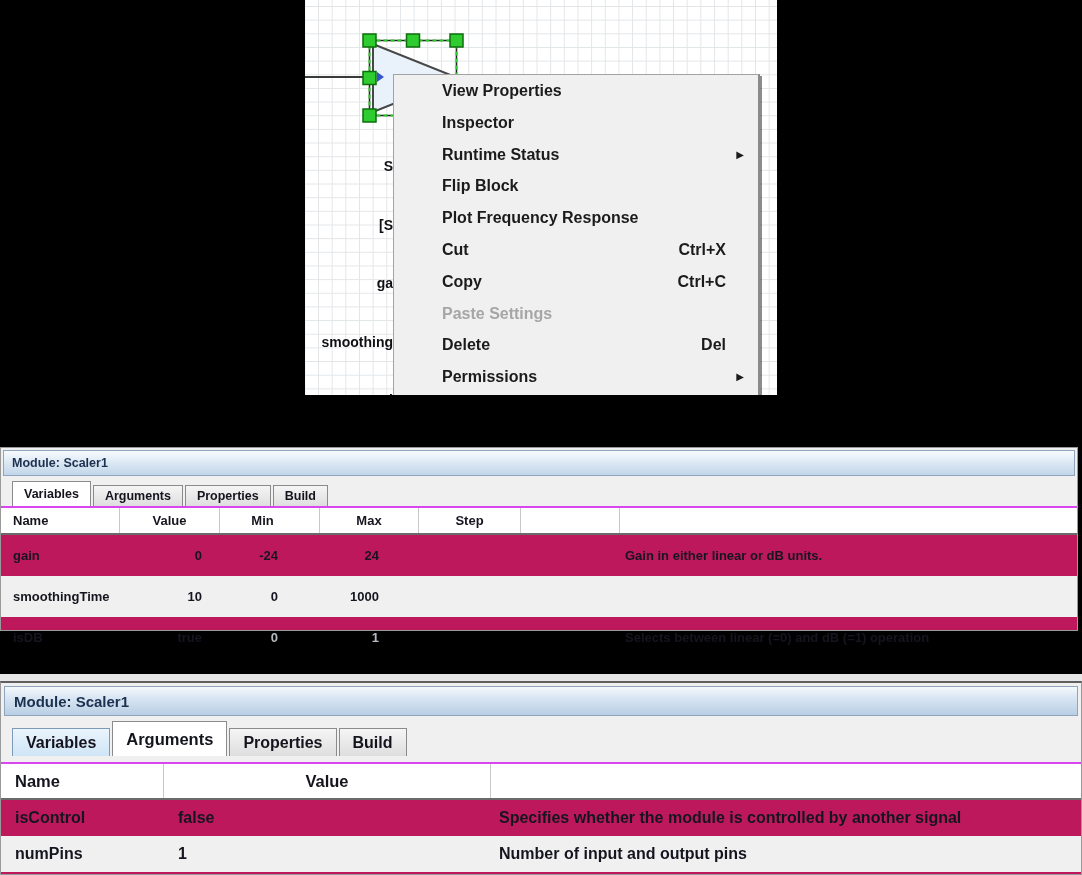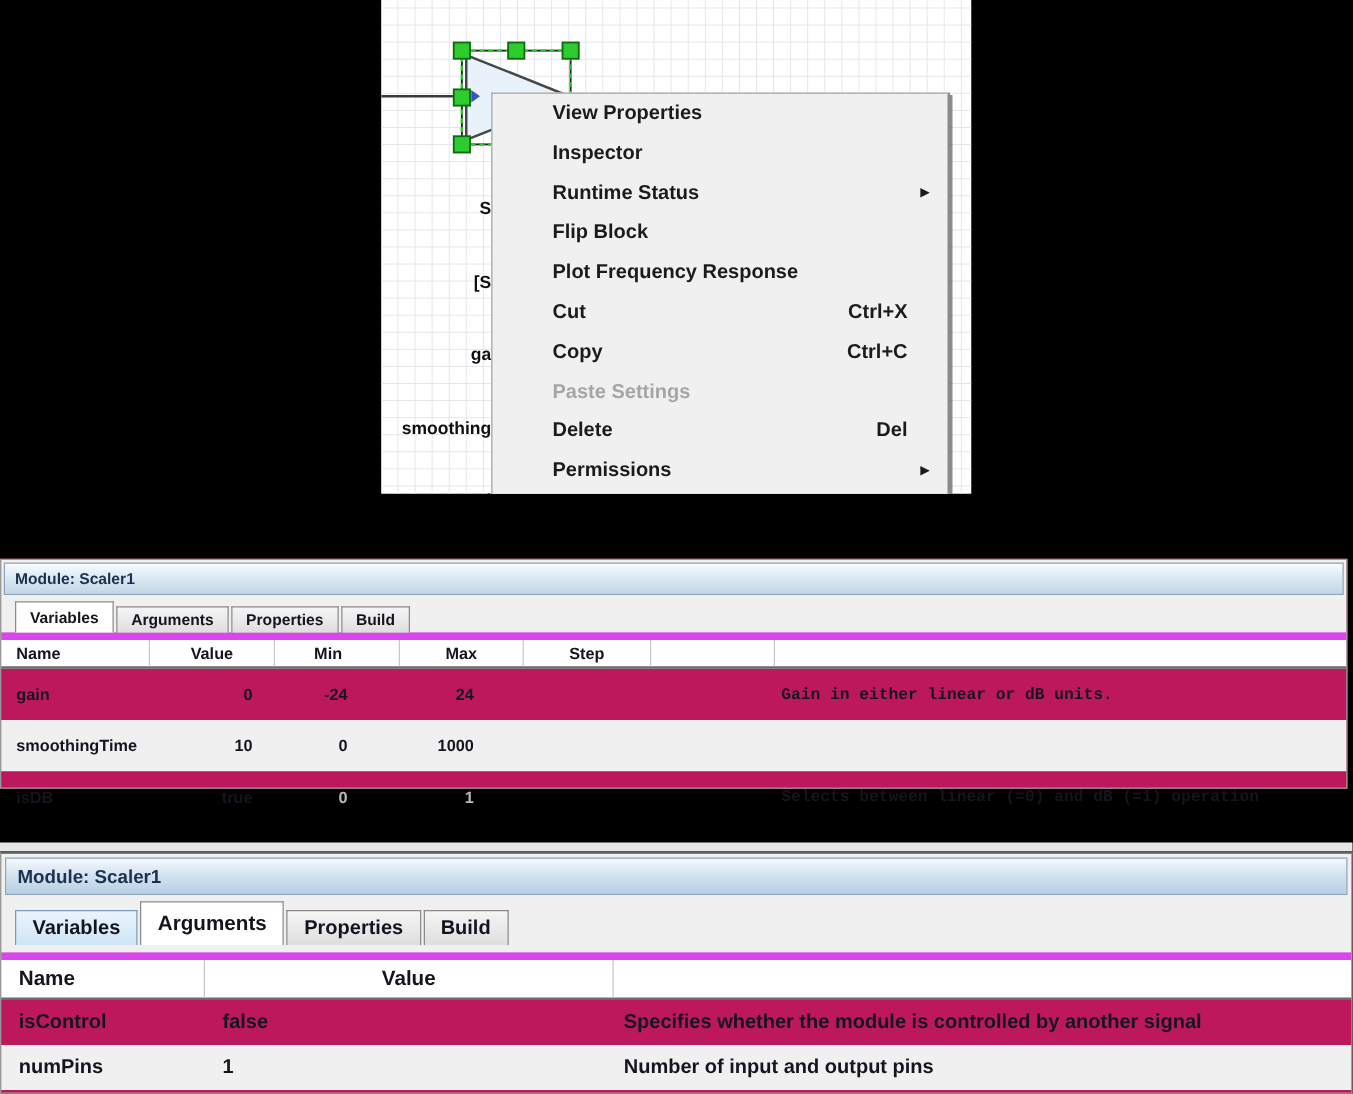--- a/index.html
+++ b/index.html
@@ -51,21 +51,21 @@
   }
   .tabs{display:flex;align-items:flex-end;}
   .tab{
     box-sizing:border-box;border:1px solid #8b8b8b;border-bottom:none;
     background:linear-gradient(to bottom,#f5f5f5,#dedede);
     display:flex;align-items:center;justify-content:center;
     font-weight:600;color:#14141e;margin-right:2px;cursor:default;position:relative;
   }
   .tab.active{background:#ffffff;z-index:2;}
   .tab.hilite{background:linear-gradient(to bottom,#eaf4fc,#cfe5f7);border-color:#7d9cba;}
-  .thead{display:flex;background:#ffffff;border-top:6px solid #d946ef;border-bottom:2px solid #6a6a6a;box-sizing:border-box;}
+  .thead{display:flex;background:#ffffff;border-top:2px solid #d946ef;border-bottom:2px solid #6a6a6a;box-sizing:border-box;}
   .thead .hcell{box-sizing:border-box;border-right:1px solid #c9c9c9;display:flex;align-items:center;justify-content:center;font-weight:600;}
   .thead .hcell.left{justify-content:flex-start;}
   .thead .hcell.nodiv{border-right:none;}
   .trow{display:flex;align-items:center;font-weight:600;}
   .trow.alt{background:#f0f0f1;}
   .tcell{box-sizing:border-box;white-space:nowrap;overflow:hidden;}
   .num{text-align:right;}
   .muted{color:#b6bac0;}
   
   .panel-mid{left:0;top:447px;width:1078px;height:184px;font-size:13px;}
@@ -75,21 +75,21 @@
   .panel-mid .tab{height:21px;padding:0 11px;font-size:12.5px;}
   .panel-mid .tab.active{height:25px;}
   .panel-mid .thead{height:29px;font-size:13px;}
   .panel-mid .trow{height:41px;}
   .c-name{width:119px;padding-left:12px;}
   .c-val{width:100px;padding-right:18px;}
   .c-min{width:100px;padding-right:42px;}
   .c-max{width:99px;padding-right:40px;}
   .c-step{width:102px;}
   .c-gap{width:99px;}
-  .c-desc{flex:1;padding-left:5px;font-family:Liberation Mono, monospace;}
+  .c-desc{flex:1;padding-left:5px;}
   
   .gray-strip{position:absolute;left:0;top:674px;width:1082px;height:7px;background:#e7e7e7;}
   .panel-bot{left:0;top:681px;width:1082px;height:194px;border-top:2px solid #5f5f5f;font-size:16px;}
   .panel-bot .panel-chrome{height:79px;padding:3px;}
   .panel-bot .titlebar{height:30px;padding-left:9px;font-size:15px;
     background:linear-gradient(to bottom,#f4f9fd 0%,#d8e5f2 40%,#b9cfe4 100%);}
   .panel-bot .tabs{height:40px;padding-left:8px;}
   .panel-bot .tab{height:28px;padding:0 13px;font-size:16px;}
   .panel-bot .tab.active{height:35px;font-size:16.5px;}
   .panel-bot .thead{height:38px;font-size:16.5px;}

